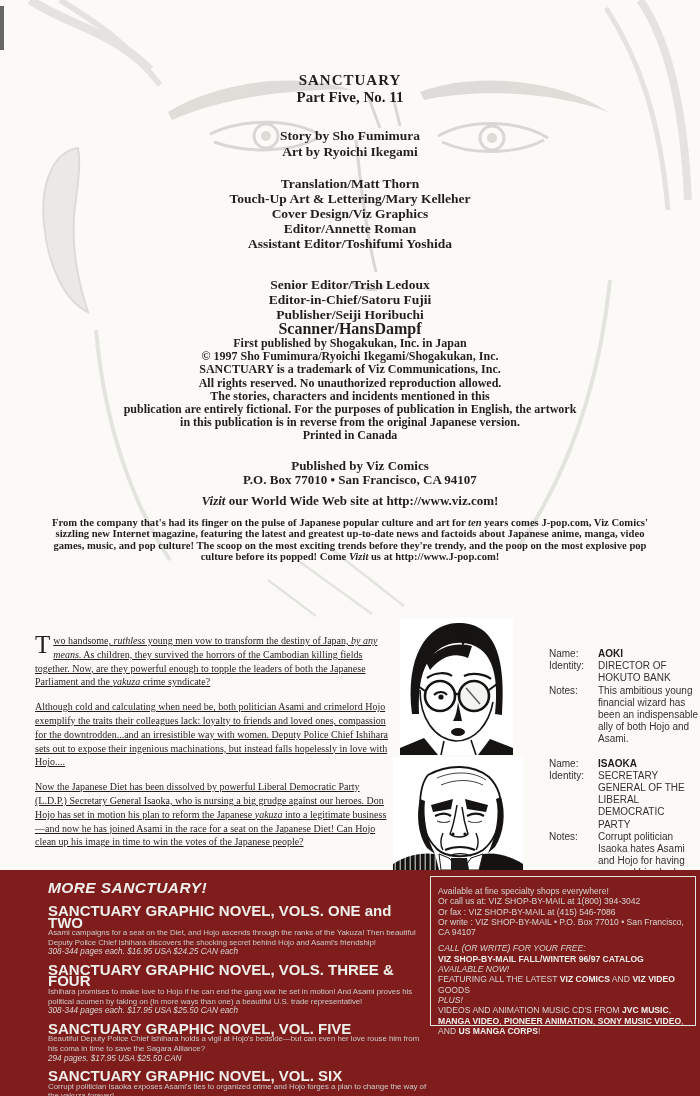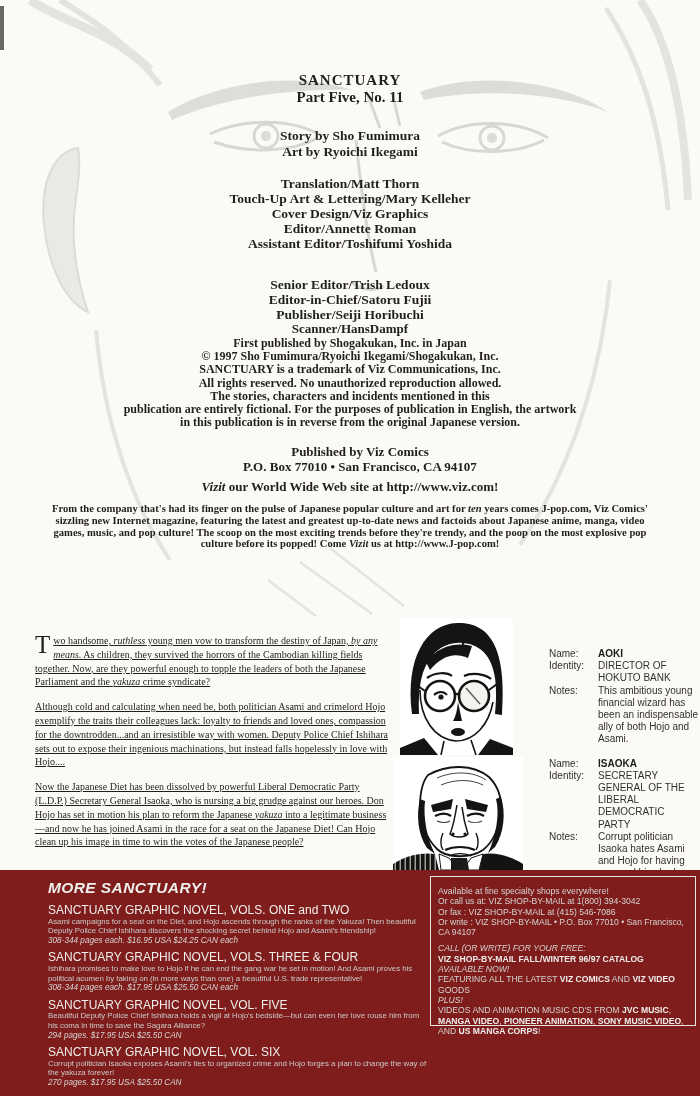--- a/index.html
+++ b/index.html
@@ -11,21 +11,21 @@
   
   .bg-art { position:absolute; left:0; top:0; pointer-events:none; }
 
   
   .masthead { position:absolute; left:0; top:72px; width:700px; text-align:center; font-weight:700; }
   .mast-title { font-size:15px; letter-spacing:1px; line-height:17px; }
   .mast-subtitle { font-size:15px; line-height:17px; }
   .byline { margin-top:22px; font-size:13.5px; line-height:15.5px; }
   .credits1 { margin-top:17px; font-size:13.5px; line-height:15px; }
   .credits2 { margin-top:26px; font-size:13.5px; line-height:15px; }
-  .scanner-line { font-size:13px; line-height:14px; }
+  .scanner-line { font-size:16px; line-height:14px; }
   .legal { margin-top:1px; font-size:12px; line-height:13.2px; }
   .publine { margin-top:16px; font-size:13px; line-height:14.5px;padding-left:20px; }
   .webline { margin-top:6px; font-size:13px; line-height:14px; }
   .jpop { margin:9px auto 0; width:616px; font-size:10.6px; line-height:11.6px; }
 
   
   .synopsis { position:absolute; left:35px; top:634px; width:356px;
     font-size:10px; line-height:13.8px; text-align:left;text-decoration:underline; }
   .synopsis p { margin:0 0 11px 0; }
   .p-first::first-letter { float:left; font-size:25px; line-height:20px; padding:1px 3px 0 0; }
@@ -40,21 +40,21 @@
   .crow { display:grid; grid-template-columns:45px 1fr; column-gap:4px; }
   .cname { font-weight:700; color:#1c1b19; }
 
   
   .promo { position:absolute; left:0; top:870px; width:700px; height:226px;
     background:#7f1d1d; color:#dcdcd8; font-family:"Liberation Sans", sans-serif; }
   .promo-head { position:absolute; left:48px; top:9px; font-style:italic; font-weight:700;
     font-size:15.5px; letter-spacing:.4px; color:#efefec; }
   .books { position:absolute; left:48px; top:35px; width:380px; }
   .book { margin-bottom:6px; }
-  .book-title { font-weight:400; font-size:12px; line-height:11.5px; color:#eeeeea; }
+  .book-title { font-weight:700; font-size:15px; line-height:11.5px; color:#eeeeea; }
   .book-desc { font-size:7.9px; line-height:9.7px; color:#c9c9c5; letter-spacing:-.05px; }
   .book-price { font-style:italic; font-size:8.2px; line-height:10.5px; color:#d6d6d2; }
 
   .mailbox { position:absolute; left:430px; top:6px; width:250px; height:130px;
     border:1px solid #e6e6e2; padding:9px 7px; font-size:8.6px; line-height:10.3px; color:#d4d4d0; }
   .mailbox .gap { height:6px; }
   .it { font-style:italic; }
   .bd { font-weight:700; color:#eaeae6; }
   .mailbox b, .book b { color:#efefec; }
 </style>
@@ -119,20 +119,21 @@
     </div>
 
     <div class="legal">
       <div>First published by Shogakukan, Inc. in Japan</div>
       <div>© 1997 Sho Fumimura/Ryoichi Ikegami/Shogakukan, Inc.</div>
       <div>SANCTUARY is a trademark of Viz Communications, Inc.</div>
       <div>All rights reserved. No unauthorized reproduction allowed.</div>
       <div>The stories, characters and incidents mentioned in this</div>
       <div>publication are entirely fictional. For the purposes of publication in English, the artwork</div>
       <div>in this publication is in reverse from the original Japanese version.</div>
+      <div>Printed in Canada</div>
     </div>
 
     <div class="publine">
       <div>Published by Viz Comics</div>
       <div>P.O. Box 77010 • San Francisco, CA  94107</div>
     </div>
 
     <div class="webline"><i>Vizit</i> our World Wide Web site at <b>http://www.viz.com!</b></div>
 
     <div class="jpop">From the company that's had its finger on the pulse of Japanese popular culture and art for <i>ten</i> years comes <b>J-pop.com</b>, Viz Comics' sizzling new Internet magazine, featuring the latest and greatest up-to-date news and factoids about Japanese anime, manga, video games, music, and pop culture! The scoop on the most exciting trends before they're trendy, and the poop on the most explosive pop culture before its popped! Come <i>Vizit</i> us at <b>http://www.J-pop.com!</b></div>

